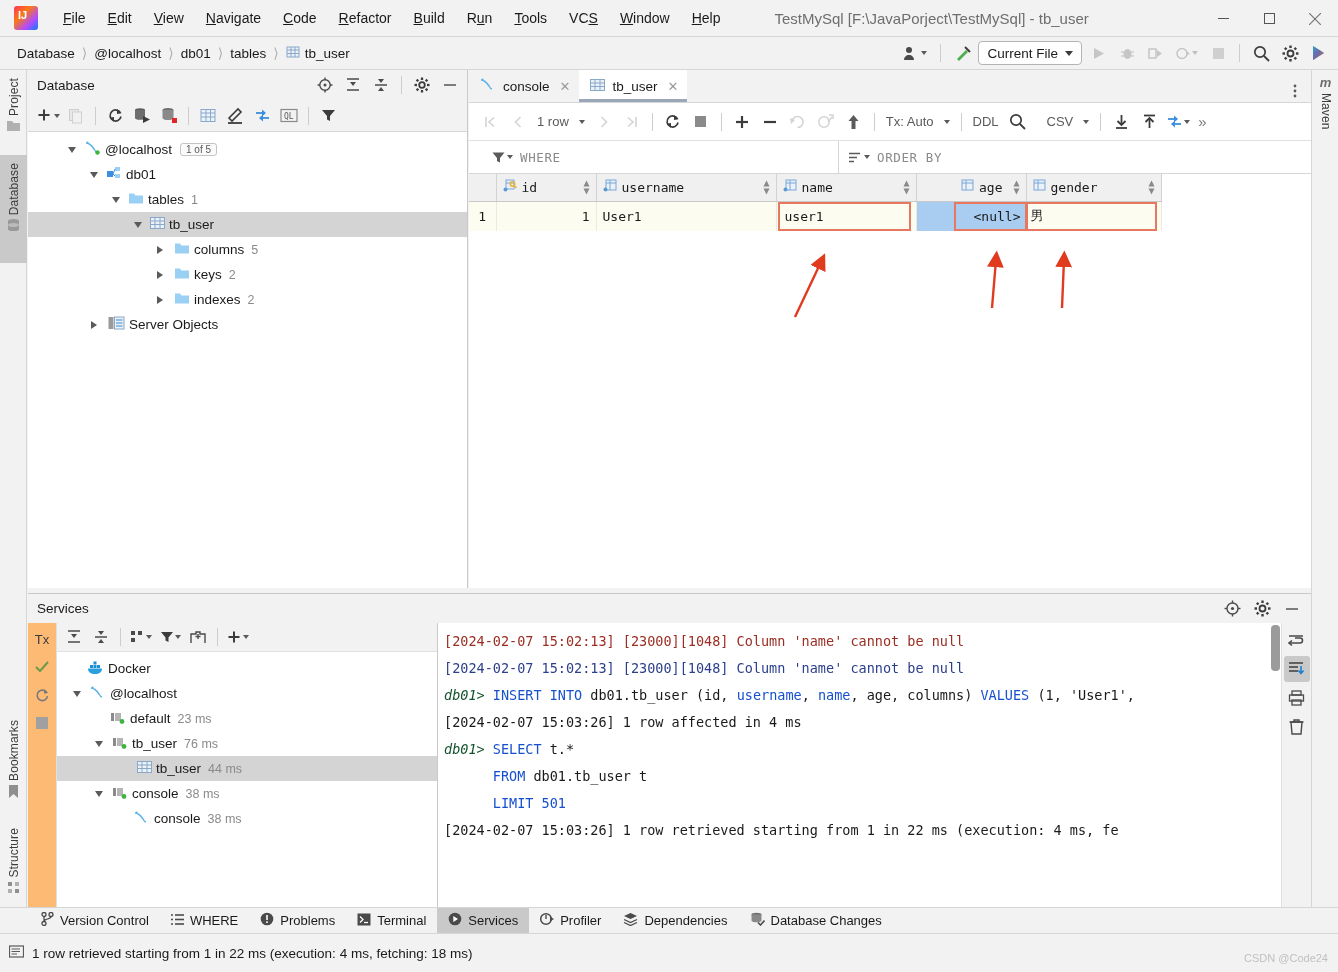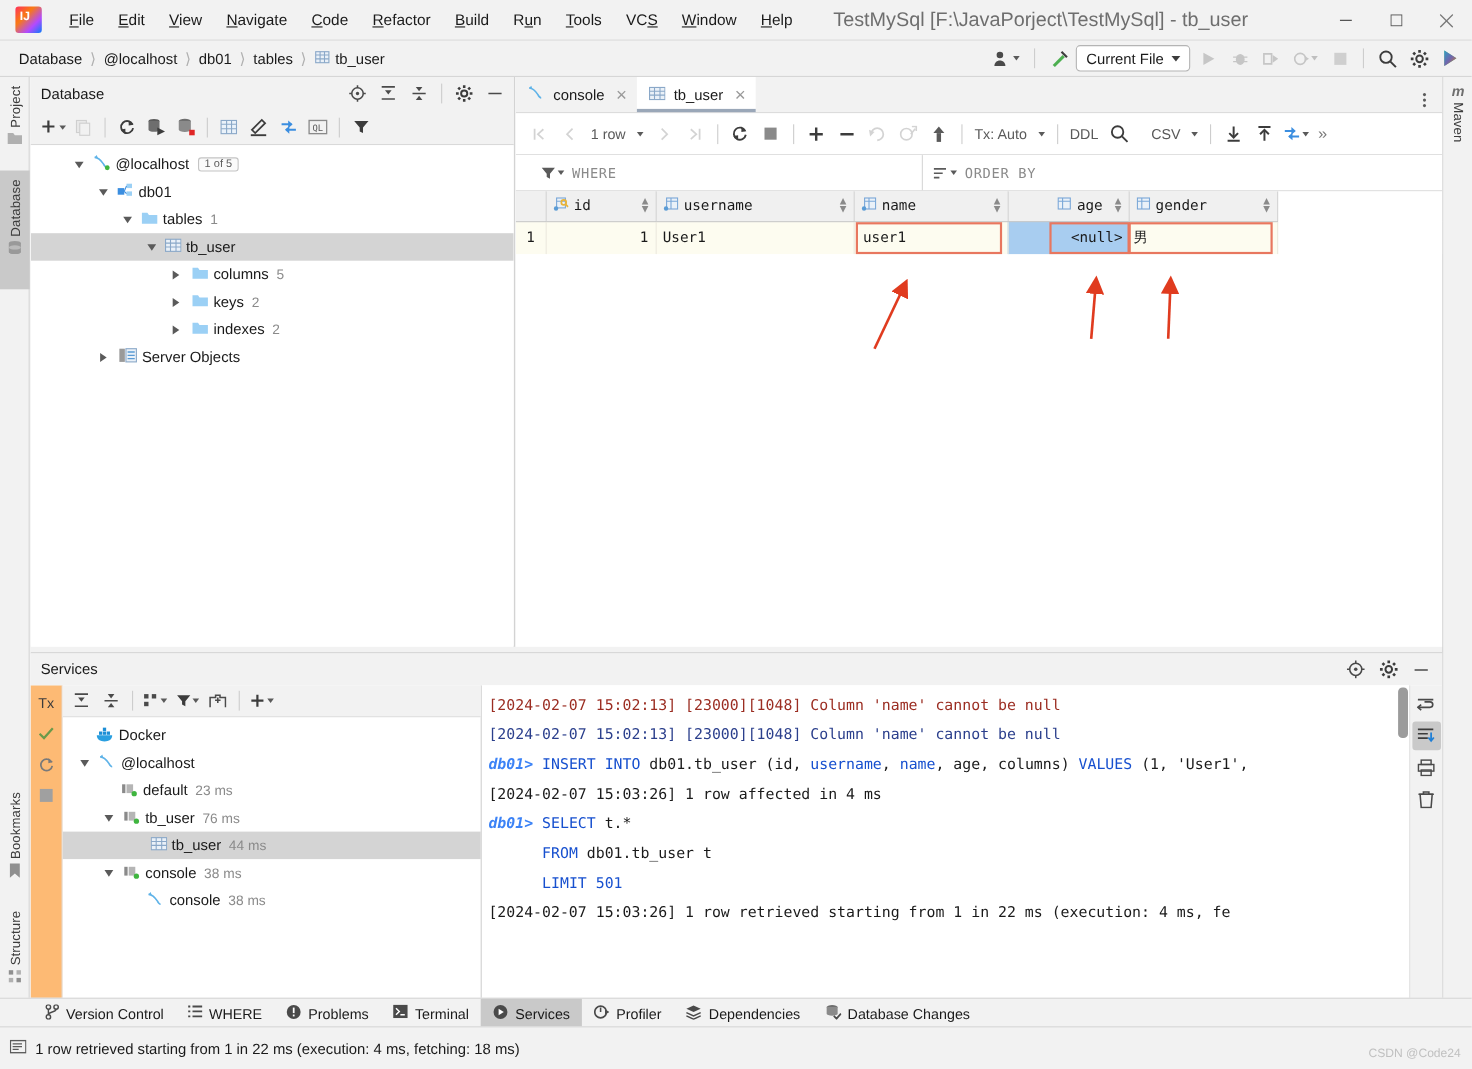--- a/index.html
+++ b/index.html
@@ -20,21 +20,21 @@
   }
   .ij-logo { width:24px; height:24px; margin-left:14px; margin-right:14px;
      position:relative; border-radius:3px; overflow:hidden;
      background:linear-gradient(135deg,#fe315d 0%,#f97a12 35%,#b24aff 70%,#087cfa 100%); }
   .ij-logo::after{ content:"IJ"; position:absolute; left:4px; top:3px; font-size:11px;
      font-weight:bold; color:#fff; font-family:"Liberation Sans",sans-serif;}
   .menubar { display:flex; align-items:center; gap:0px; }
   .menu-item { padding:4px 11px; font-size:14px; color:#1a1a1a; cursor:default;
       white-space:nowrap; }
   .menu-item .mn { text-decoration:underline; }
-  .win-title { margin-left:26px; font-size:18px; color:#6e6e6e; white-space:nowrap; }
+  .win-title { margin-left:43px; font-size:15px; color:#6e6e6e; white-space:nowrap; }
   .win-ctl { position:absolute; right:0; top:0; height:37px; display:flex; }
   .win-btn { width:46px; height:37px; display:flex; align-items:center; justify-content:center;
      color:#555; font-size:15px; }
 
   
   .navbar {
     position:absolute; top:37px; left:0; width:1338px; height:33px;
     background:#f2f2f2; display:flex; align-items:center;
     border-bottom:1px solid #d6d6d6;
   }
@@ -140,36 +140,36 @@
   .svc-tree-wrap{ width:381px; background:#fff; border-right:1px solid #c9c9c9; }
   .svc-tb { height:29px; background:#f2f2f2; display:flex; align-items:center;
      padding-left:4px; gap:1px; border-bottom:1px solid #e0e0e0; }
   .svc-tree { padding-top:4px; font-size:13.5px; }
   .console { flex:1; background:#fff; position:relative; overflow:hidden;
      font-family:"DejaVu Sans Mono","Liberation Mono",monospace; font-size:13.5px;
      padding:5px 0 0 6px; line-height:27px; white-space:nowrap; }
   .cl-red { color:#9b2d22; }
   .cl-blue{ color:#2b3f8c; }
   .cl-kw  { color:#1750cf; }
-  .cl-prompt{ color:#3b82f6; font-style:italic;font-weight:bold; }
+  .cl-prompt{ color:#14532d; font-style:italic; }
   .cl-plain{ color:#1a1a1a; }
   .cl-num { color:#1750cf; }
   .console-vsb { position:absolute; right:1px; top:2px; width:9px; height:46px;
       background:#9b9b9b; border-radius:4px; }
   .console-hsb { position:absolute; left:0; bottom:1px; height:9px; width:620px;
       background:#9b9b9b; border-radius:4px; }
   .svc-rtb { width:30px; background:#f2f2f2; display:flex; flex-direction:column;
      align-items:center; padding-top:4px; gap:3px; border-left:1px solid #e0e0e0; }
   .sq-btn { width:26px; height:26px; display:flex; align-items:center; justify-content:center;
       color:#4a4a4a; }
   .sq-btn.active { background:#c9c9c9; border-radius:3px; }
 
   
   .twbar { position:absolute; left:0; bottom:39px; width:1338px; height:26px;
-     background:#f2f2f2; display:flex; align-items:flex-start; border-top:1px solid #d6d6d6; }
+     background:#f2f2f2; display:flex; align-items:center; border-top:1px solid #d6d6d6; }
   .twtab { height:26px; display:flex; align-items:center; gap:6px; padding:0 11px;
       font-size:13px; color:#1a1a1a; cursor:default; }
   .twtab.active { background:#c9c9c9; }
   .statusbar { position:absolute; left:0; bottom:0; width:1338px; height:39px;
      background:#f2f2f2; display:flex; align-items:center; border-top:1px solid #d6d6d6; }
   .status-text{ margin-left:32px; font-size:13.5px; color:#1a1a1a; }
   .status-ico{ position:absolute; left:9px; color:#5a5a5a; }
   .watermark { position:absolute; right:10px; bottom:8px; font-size:11px; color:#c0c0c0; }
 
   

